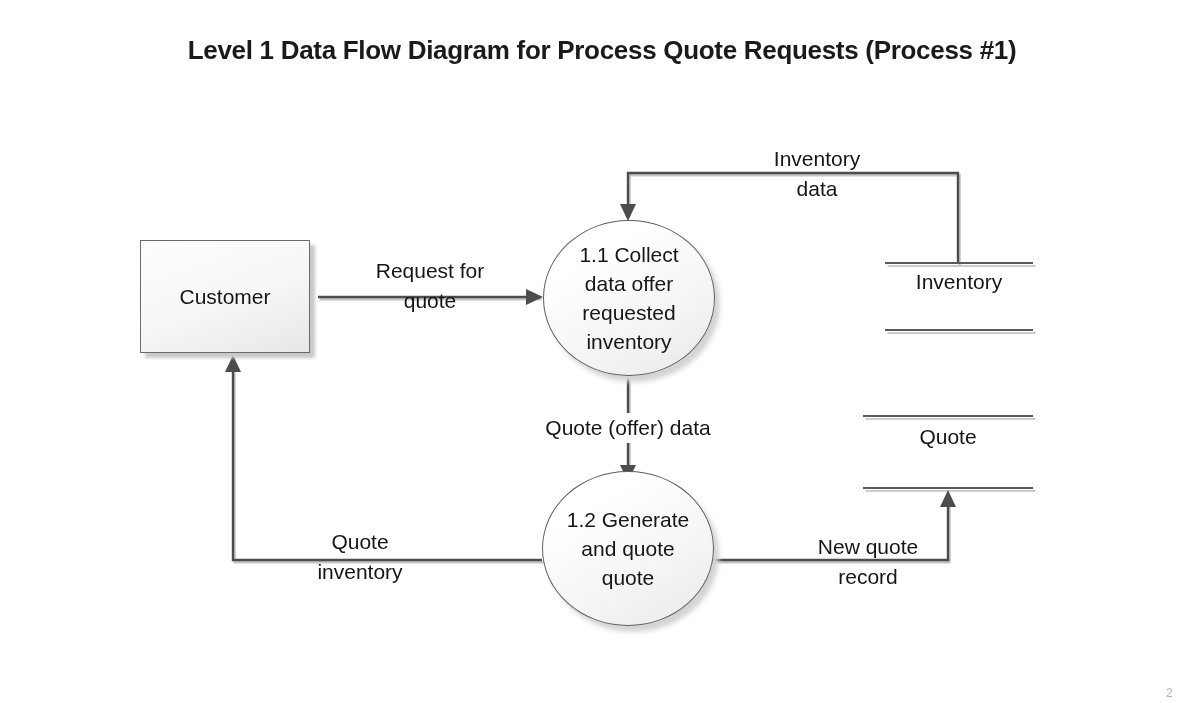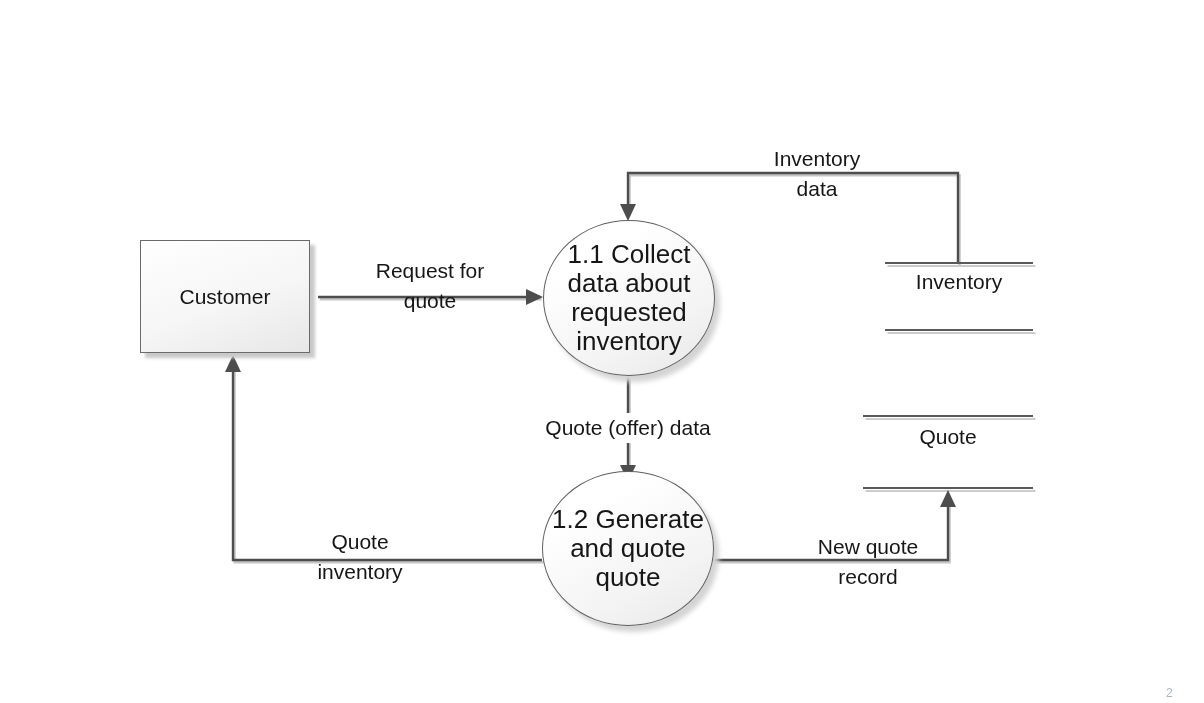--- a/index.html
+++ b/index.html
@@ -52,21 +52,21 @@
     box-sizing: border-box;
     border: 1.4px solid #5f5f5f;
     border-radius: 50%;
     background: linear-gradient(150deg, #ffffff 25%, #f3f3f3 70%, #e8e8e8 100%);
     box-shadow: 5px 6px 5px #d4d4d4;
     display: flex;
     flex-direction: column;
     align-items: center;
     justify-content: center;
     text-align: center;
-    font-size: 26px;
+    font-size: 21px;
     line-height: 29px;
   }
   .proc-11 { left: 543px; top: 220px; width: 172px; height: 156px; }
   .proc-12 { left: 542px; top: 471px; width: 172px; height: 155px; }
   .proc span { display: block; }
   .store-label {
     position: absolute;
     text-align: center;
     font-size: 21px;
     line-height: 30px;
@@ -93,20 +93,21 @@
     font-size: 12px;
     color: #8d9bb0;
     opacity: 0.75;
   }
 </style>
 </head>
 <body>
 
 <div class="canvas">
 
+  <div class="title">Level 1 Data Flow Diagram for Process Quote Requests (Process #1)</div>
 
   <svg class="wires" width="1204" height="703" viewBox="0 0 1204 703" aria-hidden="true">
 
     <g stroke="#c6c6c6" stroke-width="2.4" fill="none" transform="translate(1.6,2.2)">
       <path d="M318,297 H540"></path>
       <path d="M958,264 V173 H628 V214"></path>
       <path d="M628,376 V476"></path>
       <path d="M712,560 H948 V496"></path>
       <path d="M542,560 H233 V360"></path>
     </g>
@@ -141,21 +142,21 @@
       <path d="M863,488 H1033"></path>
     </g>
   </svg>
 
   <div class="entity">
     <span>Customer</span>
   </div>
 
   <div class="proc proc-11">
     <span>1.1 Collect</span>
-    <span>data about</span>
+    <span>data offer</span>
     <span>requested</span>
     <span>inventory</span>
   </div>
 
   <div class="proc proc-12">
     <span>1.2 Generate</span>
     <span>and quote</span>
     <span>quote</span>
   </div>
 

